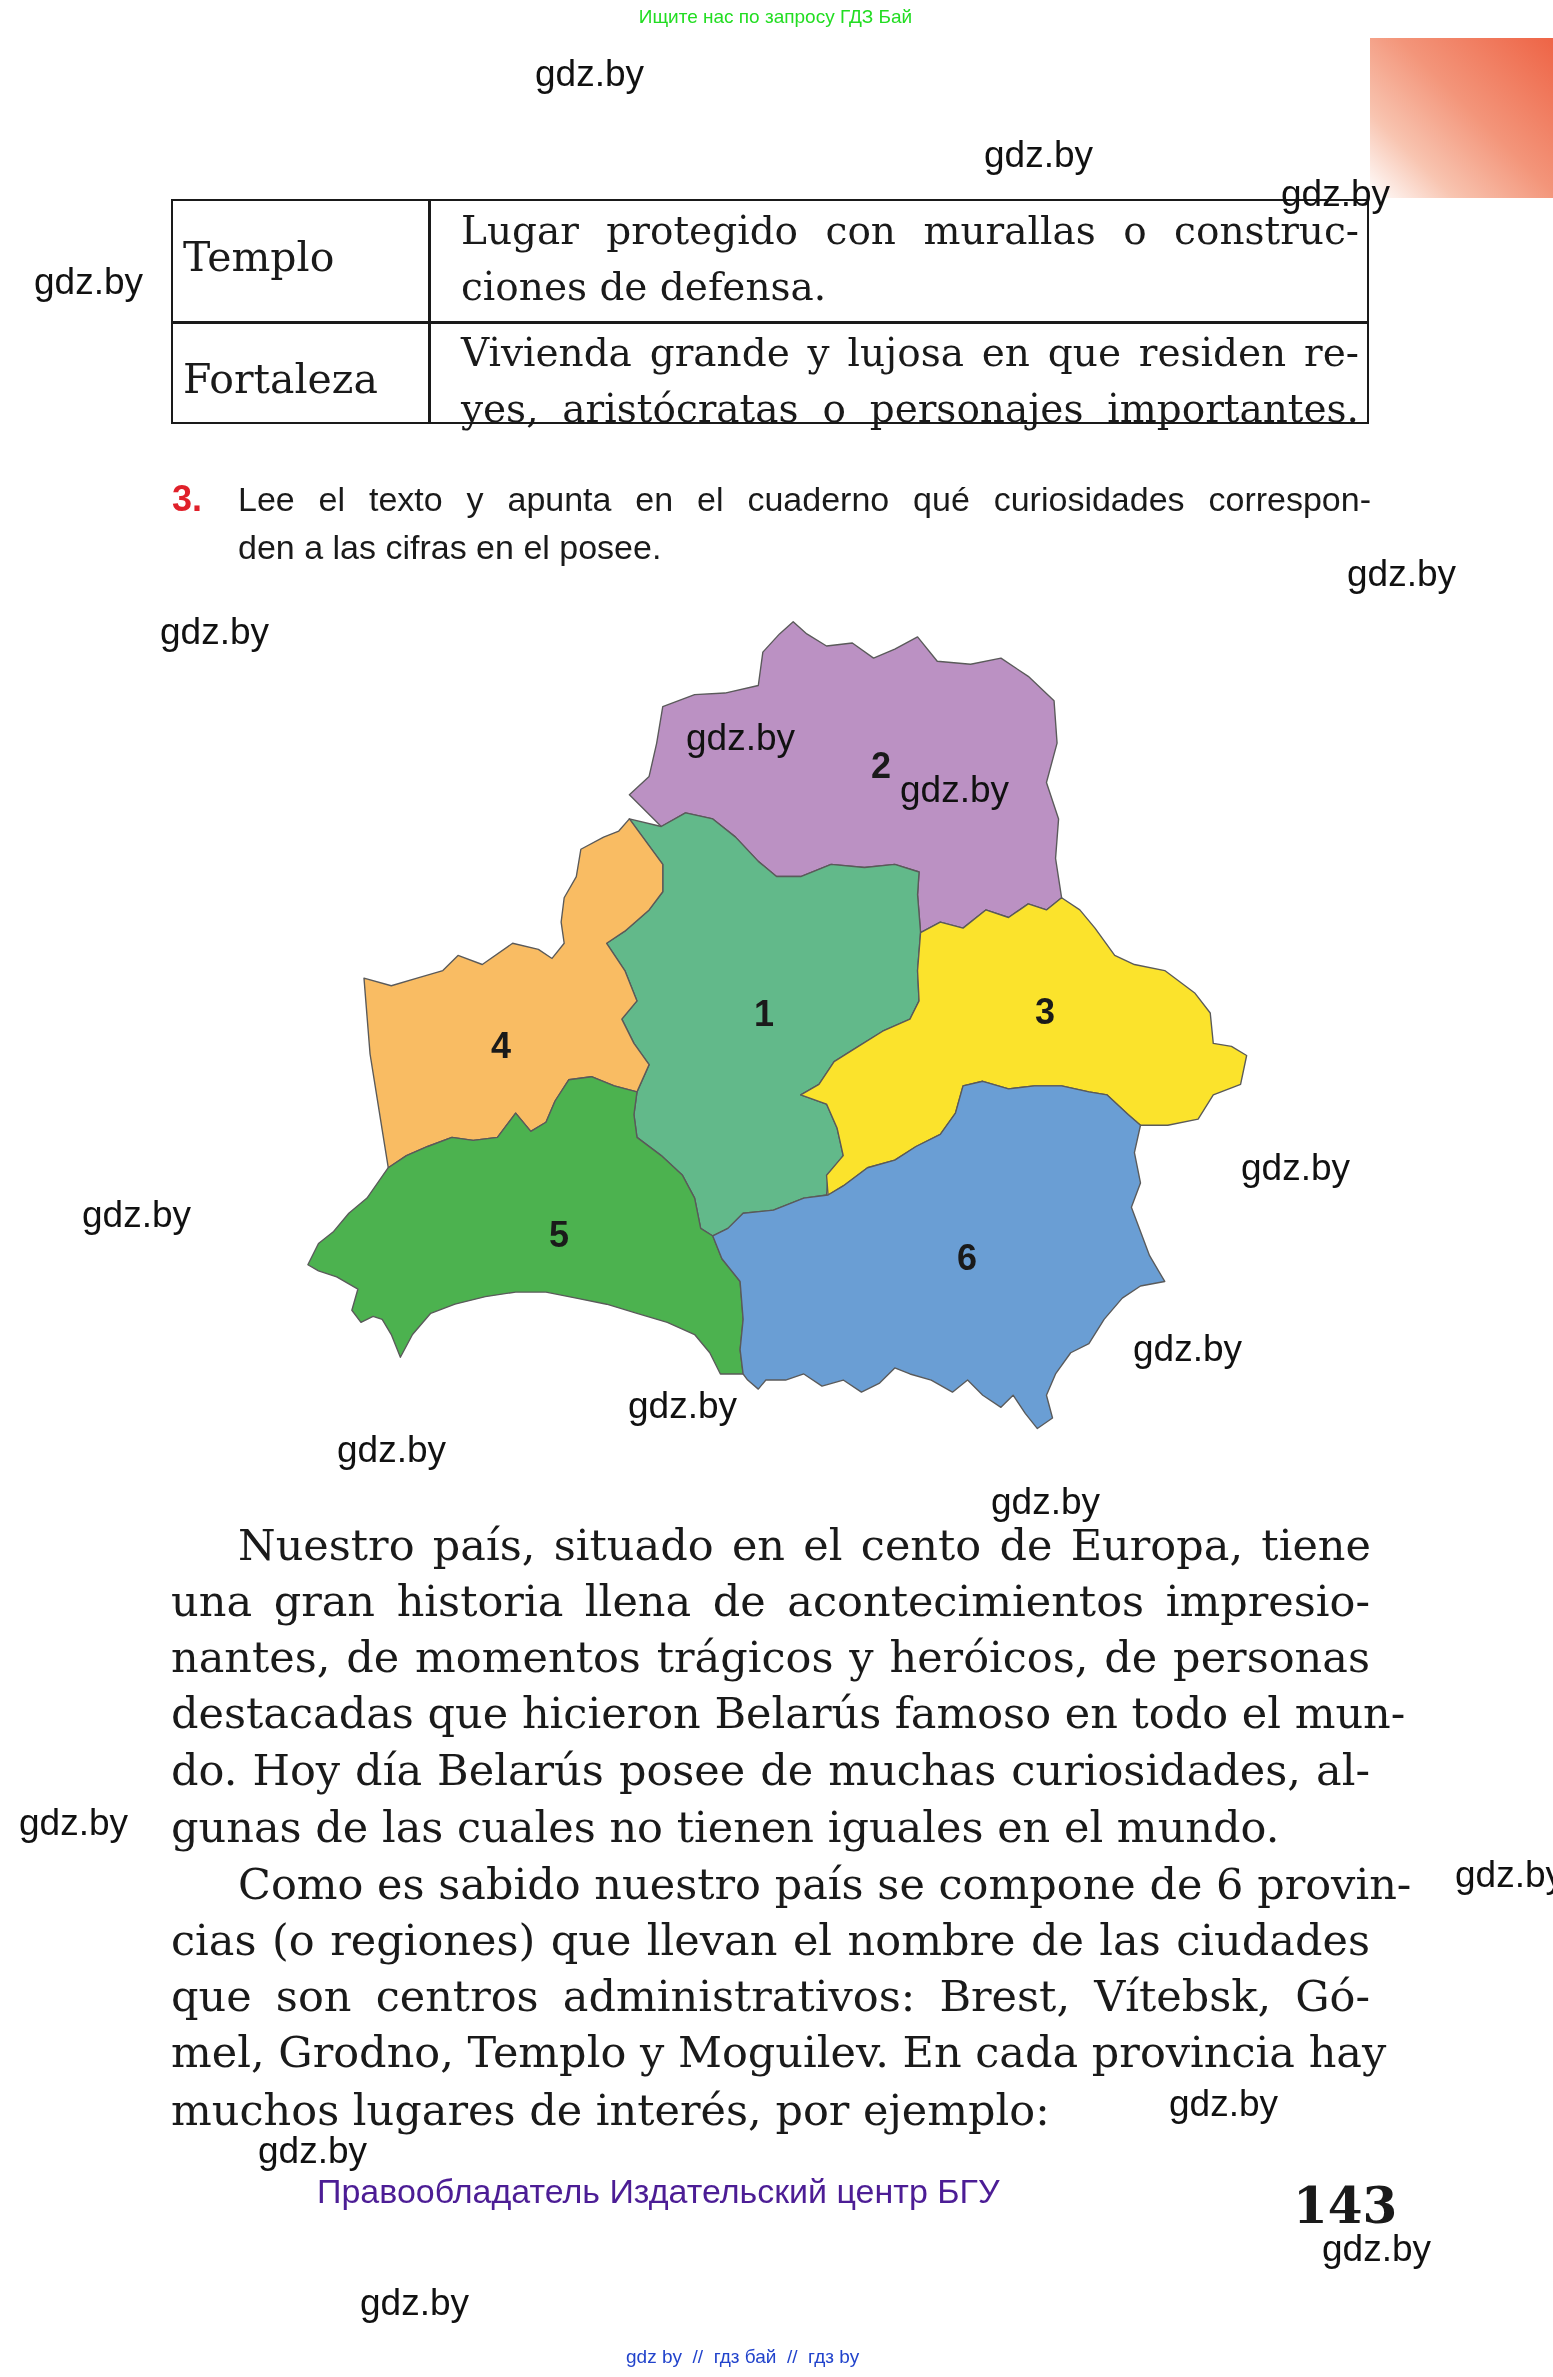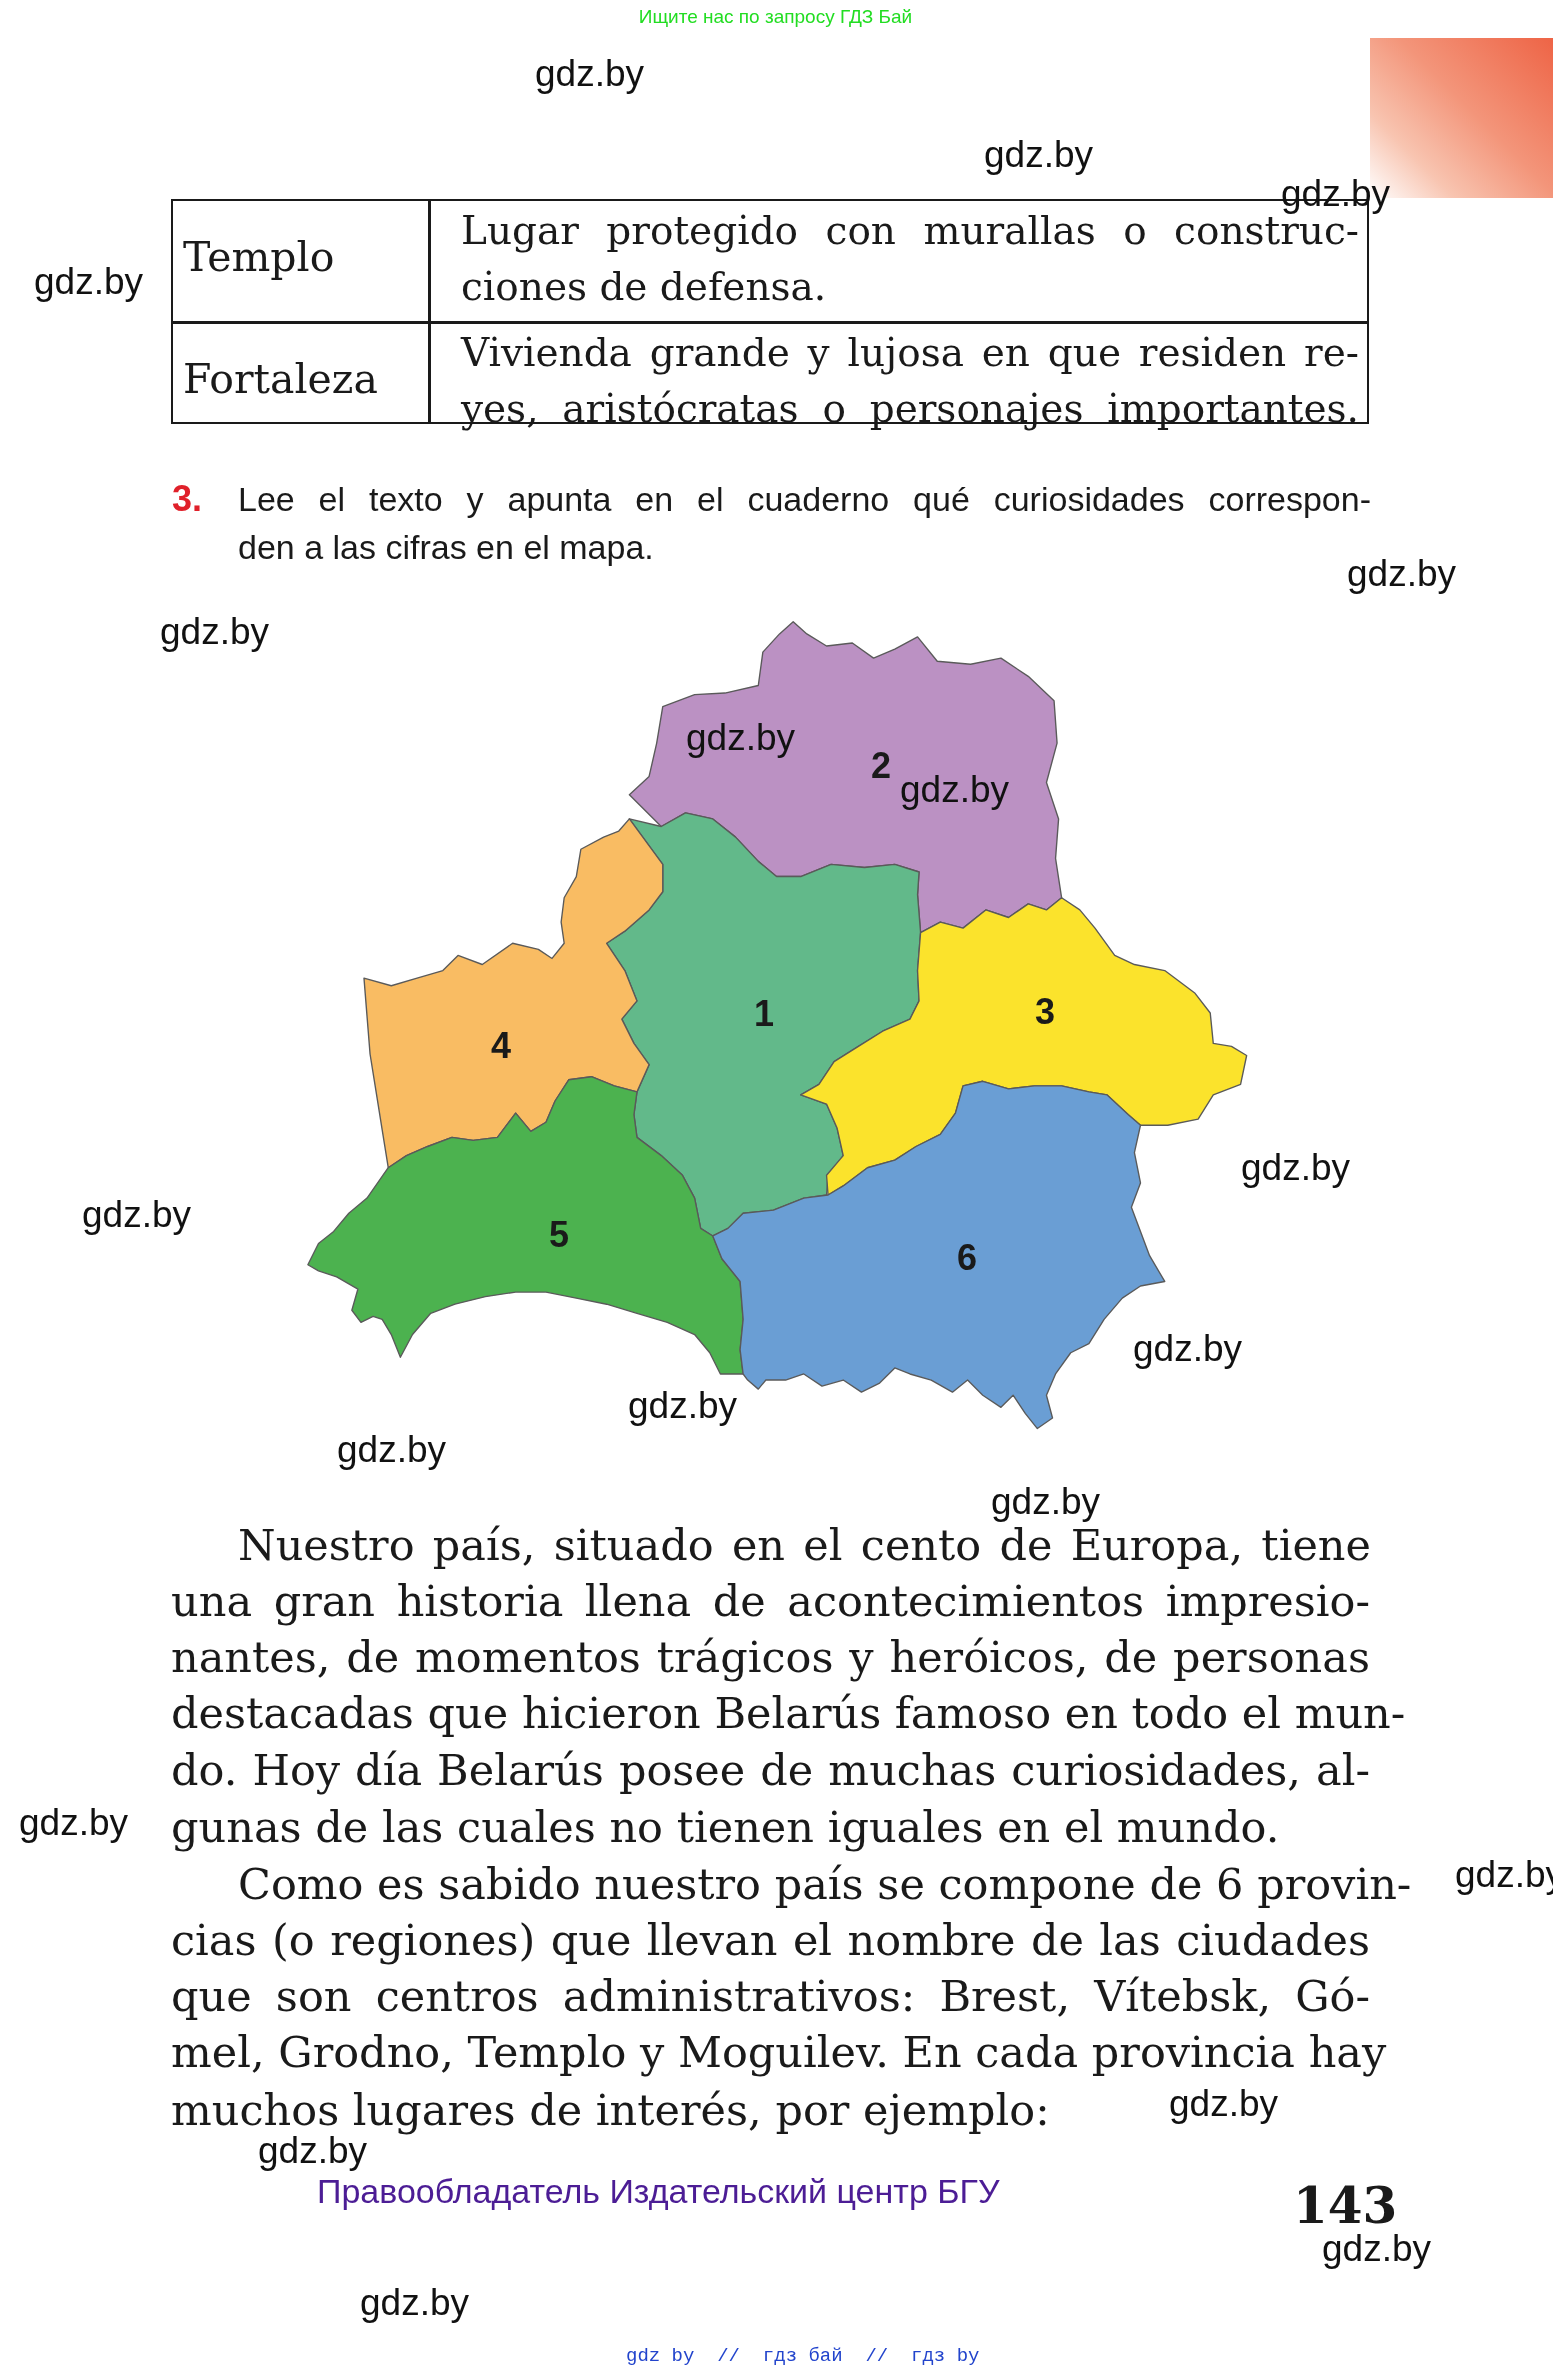--- a/index.html
+++ b/index.html
@@ -26,21 +26,21 @@
   .map path { stroke:#5a5a5a; stroke-width:0.9; stroke-linejoin:round; }
   .map-label { position:absolute; font-family:"Liberation Sans", sans-serif; font-weight:bold; font-size:36px;
     line-height:36px; color:#1a1a1a; transform:translate(-50%,-50%); }
   .body-line { position:absolute; left:171px; width:1199px; font-size:43px; line-height:51px;
     text-align:justify; text-align-last:justify; white-space:nowrap; }
   .body-line.indent { left:238px; width:1133px; }
   .body-line.last { text-align-last:left; }
   .footer-pink { position:absolute; left:317px; top:2171px; font-family:"Liberation Sans", sans-serif; font-size:34px;
     line-height:40px; color:#4c1d95; white-space:nowrap; }
   .page-num { position:absolute; left:1293px; top:2180px; font-size:50px; line-height:51px; font-weight:bold; }
-  .bottom-links { position:absolute; left:626px; top:2345px; width:308px; text-align:right; font-family:Liberation Mono, monospace;
+  .bottom-links { position:absolute; left:626px; top:2345px; width:308px; text-align:left; font-family:Liberation Sans, sans-serif;
     font-size:19px; line-height:23.6px; color:#2244cc; white-space:pre; }
 </style>
 </head>
 <body>
 
 <div class="top-note">Ищите нас по запросу ГДЗ Бай</div>
 
 <div class="corner-tab"></div>
 
 <div class="deftable">
@@ -51,21 +51,21 @@
   <div class="defline serif" style="top:7.3px;">Lugar protegido con murallas o construc-</div>
   <div class="defline serif last" style="top:63px;">ciones de defensa.</div>
 
   <div class="term serif" style="left:10px; top:156px;">Fortaleza</div>
   <div class="defline serif" style="top:129px;">Vivienda grande y lujosa en que residen re-</div>
   <div class="defline serif" style="top:185px;">yes, aristócratas o personajes importantes.</div>
 </div>
 
 <div class="instr-num">3.</div>
 <div class="instr-line" style="top:479px;">Lee el texto y apunta en el cuaderno qué curiosidades correspon-</div>
-<div class="instr-line last" style="top:527px;">den a las cifras en el mapa.</div>
+<div class="instr-line last" style="top:527px;">den a las cifras en el posee.</div>
 
 <svg class="map" viewBox="0 0 1024 1567.4" preserveAspectRatio="none">
 
   <path fill="#bb91c3" d="M415,524 L428,512 L433,490 L437,466 L458,458 L478,457 L500,452 L503,430 L514,418 L523,410 L532,418 L545,426 L562,424 L576,434 L590,428 L605,420 L618,436 L640,438 L660,434 L678,446 L695,462 L697,490 L690,516 L698,540 L696,566 L700,592 L690,600 L678,596 L665,605 L650,600 L635,612 L620,608 L607,615 L605,590 L606,575 L590,570 L570,572 L548,570 L528,578 L512,578 L500,568 L485,552 L470,540 L452,536 L436,545 Z"></path>
 
   <path fill="#62b98a" d="M415,540 L436,545 L452,536 L470,540 L485,552 L500,568 L512,578 L528,578 L548,570 L570,572 L590,570 L606,575 L605,590 L607,615 L605,640 L606,660 L600,672 L582,680 L566,690 L550,700 L540,715 L528,722 L545,728 L552,744 L556,762 L546,775 L545,788 L530,790 L510,798 L490,800 L480,810 L470,815 L462,810 L458,790 L450,775 L436,762 L420,750 L418,735 L420,720 L428,702 L418,688 L410,672 L420,660 L412,640 L400,622 L412,614 L428,600 L437,588 L437,570 Z"></path>
 
   <path fill="#fbe32c" d="M607,615 L620,608 L635,612 L650,600 L665,605 L678,596 L690,600 L700,592 L712,600 L722,612 L735,630 L748,636 L768,640 L788,655 L798,668 L800,688 L812,690 L822,696 L818,715 L800,722 L790,738 L770,742 L752,742 L744,735 L730,722 L718,720 L700,716 L682,716 L665,718 L648,713 L635,716 L630,734 L620,748 L604,756 L590,765 L572,770 L556,782 L546,788 L545,775 L556,762 L552,744 L545,728 L528,722 L540,715 L550,700 L566,690 L582,680 L600,672 L606,660 L605,640 Z"></path>
 
   <path fill="#f9bc63" d="M240,645 L258,650 L275,645 L292,640 L302,630 L318,636 L338,622 L355,626 L364,632 L372,622 L370,608 L372,592 L380,578 L383,560 L398,552 L408,548 L415,540 L437,570 L437,588 L428,600 L412,614 L400,622 L412,640 L420,660 L410,672 L418,688 L428,702 L420,720 L405,716 L390,710 L375,712 L366,726 L360,740 L350,746 L340,734 L328,750 L312,752 L298,750 L282,756 L268,762 L256,770 L252,745 L248,720 L244,695 L242,670 Z"></path>

